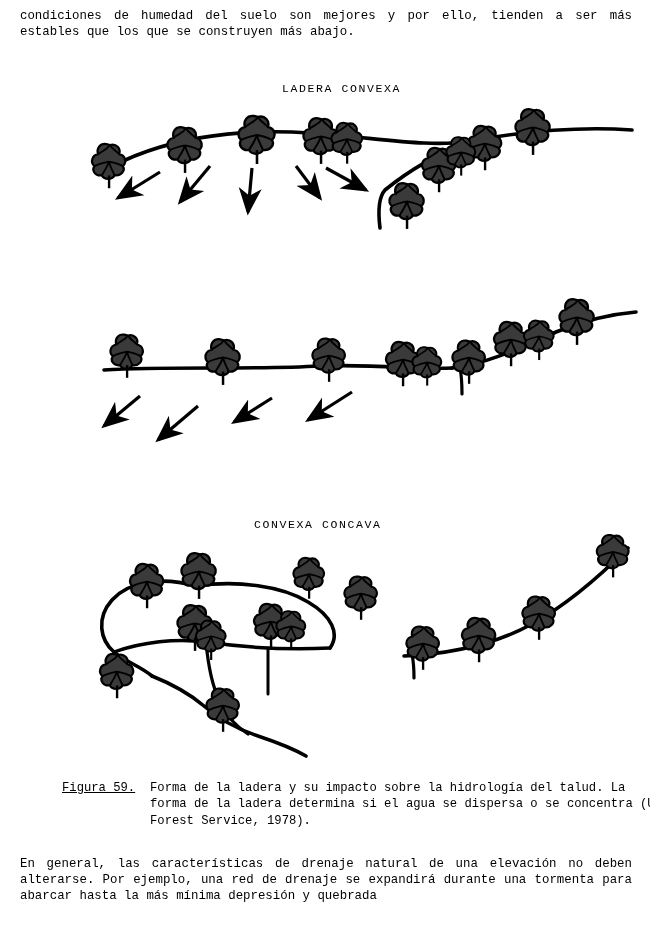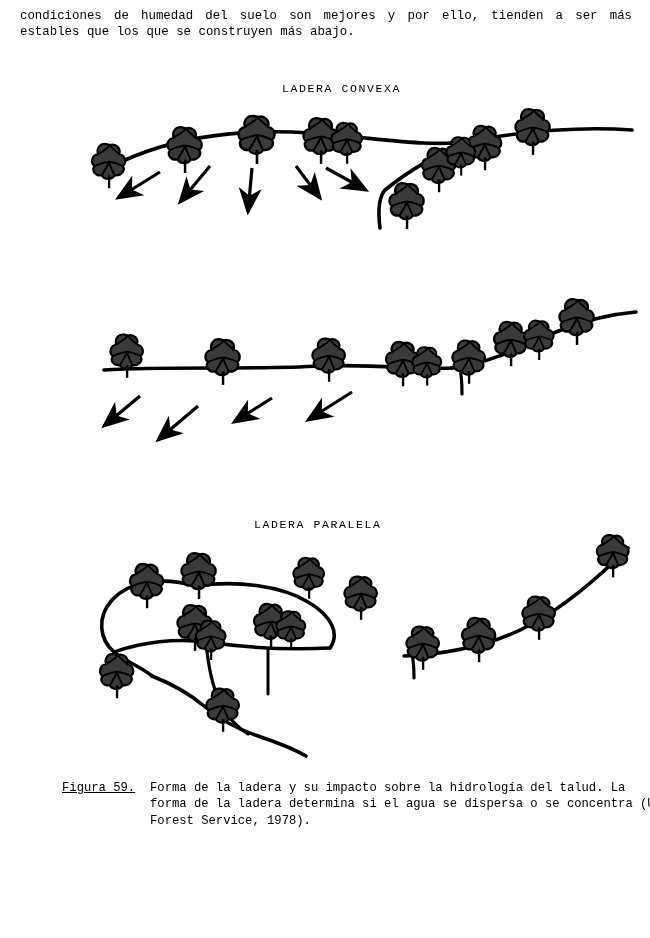--- a/index.html
+++ b/index.html
@@ -79,21 +79,21 @@
   }
 </style>
 </head>
 <body>
 
 <div class="page">
 
   <div class="para" id="top-paragraph">condiciones de humedad del suelo son mejores y por ello, tienden a ser más estables que los que se construyen más abajo.</div>
 
   <div class="fig-title" id="title-convexa">LADERA CONVEXA</div>
-  <div class="fig-title" id="title-concava">LADERA PARALELA</div>
+  <div class="fig-title" id="title-concava">CONVEXA CONCAVA</div>
 
   <svg class="figure" viewBox="0 0 650 938">
     <defs>
       <g id="tree-glyph">
 
         <path d="M -4,-26 C -11,-27 -15,-21 -13,-15 C -19,-14 -22,-7 -17,-2 C -20,3 -16,9 -9,8 C -6,13 2,13 5,8 C 12,9 17,3 14,-2 C 19,-7 16,-14 10,-15 C 12,-21 7,-27 0,-25 Z" fill="#3a3a3a" stroke="#000" stroke-width="2.4" stroke-linejoin="round"></path>
         <path d="M -13,-15 C -8,-19 -3,-20 0,-25" fill="none" stroke="#000" stroke-width="2"></path>
         <path d="M 10,-15 C 6,-19 2,-21 0,-25" fill="none" stroke="#000" stroke-width="2"></path>
         <path d="M -17,-2 C -11,-5 -6,-6 -1,-7" fill="none" stroke="#000" stroke-width="2"></path>
         <path d="M 14,-2 C 9,-5 4,-6 -1,-7" fill="none" stroke="#000" stroke-width="2"></path>
@@ -181,14 +181,15 @@
       <use href="#tree-glyph" x="0" y="0" transform="translate(540,620) scale(0.9)"></use>
       <use href="#tree-glyph" x="0" y="0" transform="translate(614,558) scale(0.88)"></use>
     </g>
   </svg>
 
   <div class="caption">
     <span class="figlabel">Figura 59.</span>
     <div class="caption-body">Forma de la ladera y su impacto sobre la hidrología del talud. La forma de la ladera determina si el agua se dispersa o se concentra (US Forest Service, 1978).</div>
   </div>
 
+  <div class="para" id="bottom-paragraph">      En general, las características de drenaje natural de una elevación no deben alterarse.  Por ejemplo, una red de drenaje se expandirá durante una tormenta para abarcar hasta la más mínima depresión y quebrada</div>
 
 </div>
 
 </body></html>

